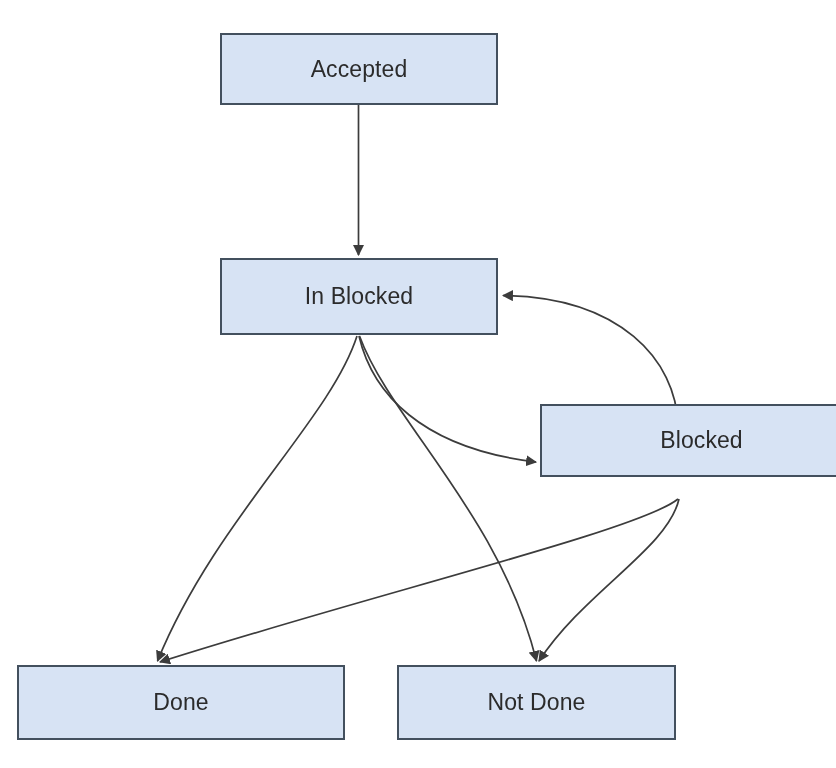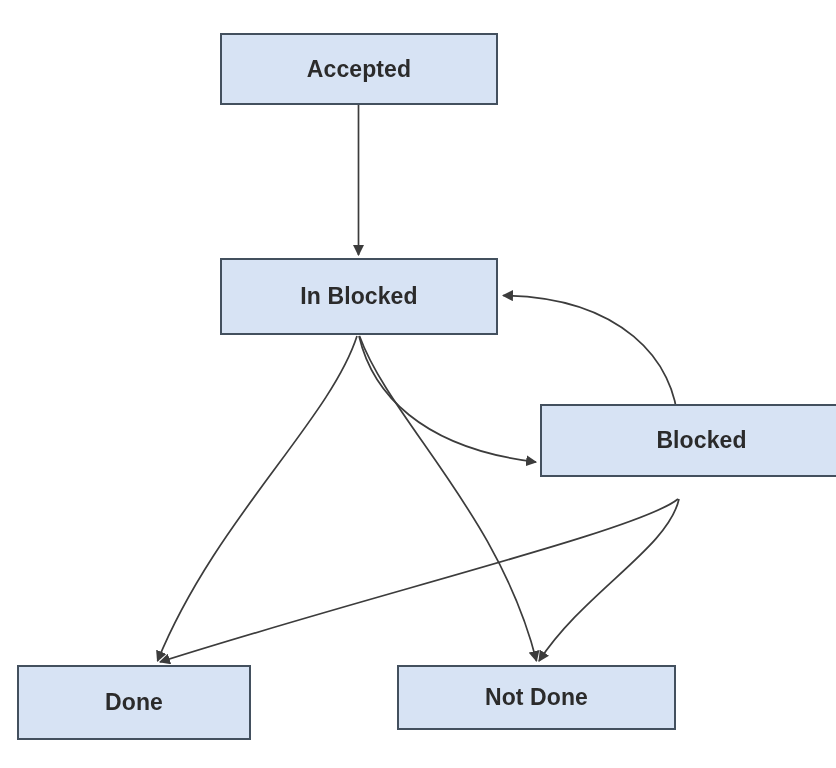--- a/index.html
+++ b/index.html
@@ -37,21 +37,20 @@
     color: #2b2b2b;
     font-size: 23px;
     font-weight: 400;
     letter-spacing: 0.1px;
     line-height: 1;
     white-space: nowrap;
     user-select: none;
   }
   .node-label {
     pointer-events: none;
-    font-weight: bold;
   }
 </style>
 </head>
 <body>
 
 <div id="canvas">
 
   <svg id="edge-layer" viewBox="0 0 836 768" width="836" height="768" xmlns="http://www.w3.org/2000/svg">
     <defs>
       <marker id="arrow" viewBox="0 0 10 10" refX="9" refY="5" markerWidth="6.5" markerHeight="6.5" orient="auto-start-reverse">
@@ -82,21 +81,21 @@
   </div>
 
   <div class="node" style="left:220px; top:258px; width:278px; height:77px;">
     <span class="node-label">In Blocked</span>
   </div>
 
   <div class="node" style="left:540px; top:404px; width:323px; height:73px;">
     <span class="node-label">Blocked</span>
   </div>
 
-  <div class="node" style="left:17px; top:665px; width:234px; height:75px;">
+  <div class="node" style="left:17px; top:665px; width:328px; height:75px;">
     <span class="node-label">Done</span>
   </div>
 
-  <div class="node" style="left:397px; top:665px; width:279px; height:65px;">
+  <div class="node" style="left:397px; top:665px; width:279px; height:75px;">
     <span class="node-label">Not Done</span>
   </div>
 
 </div>
 
 </body></html>

